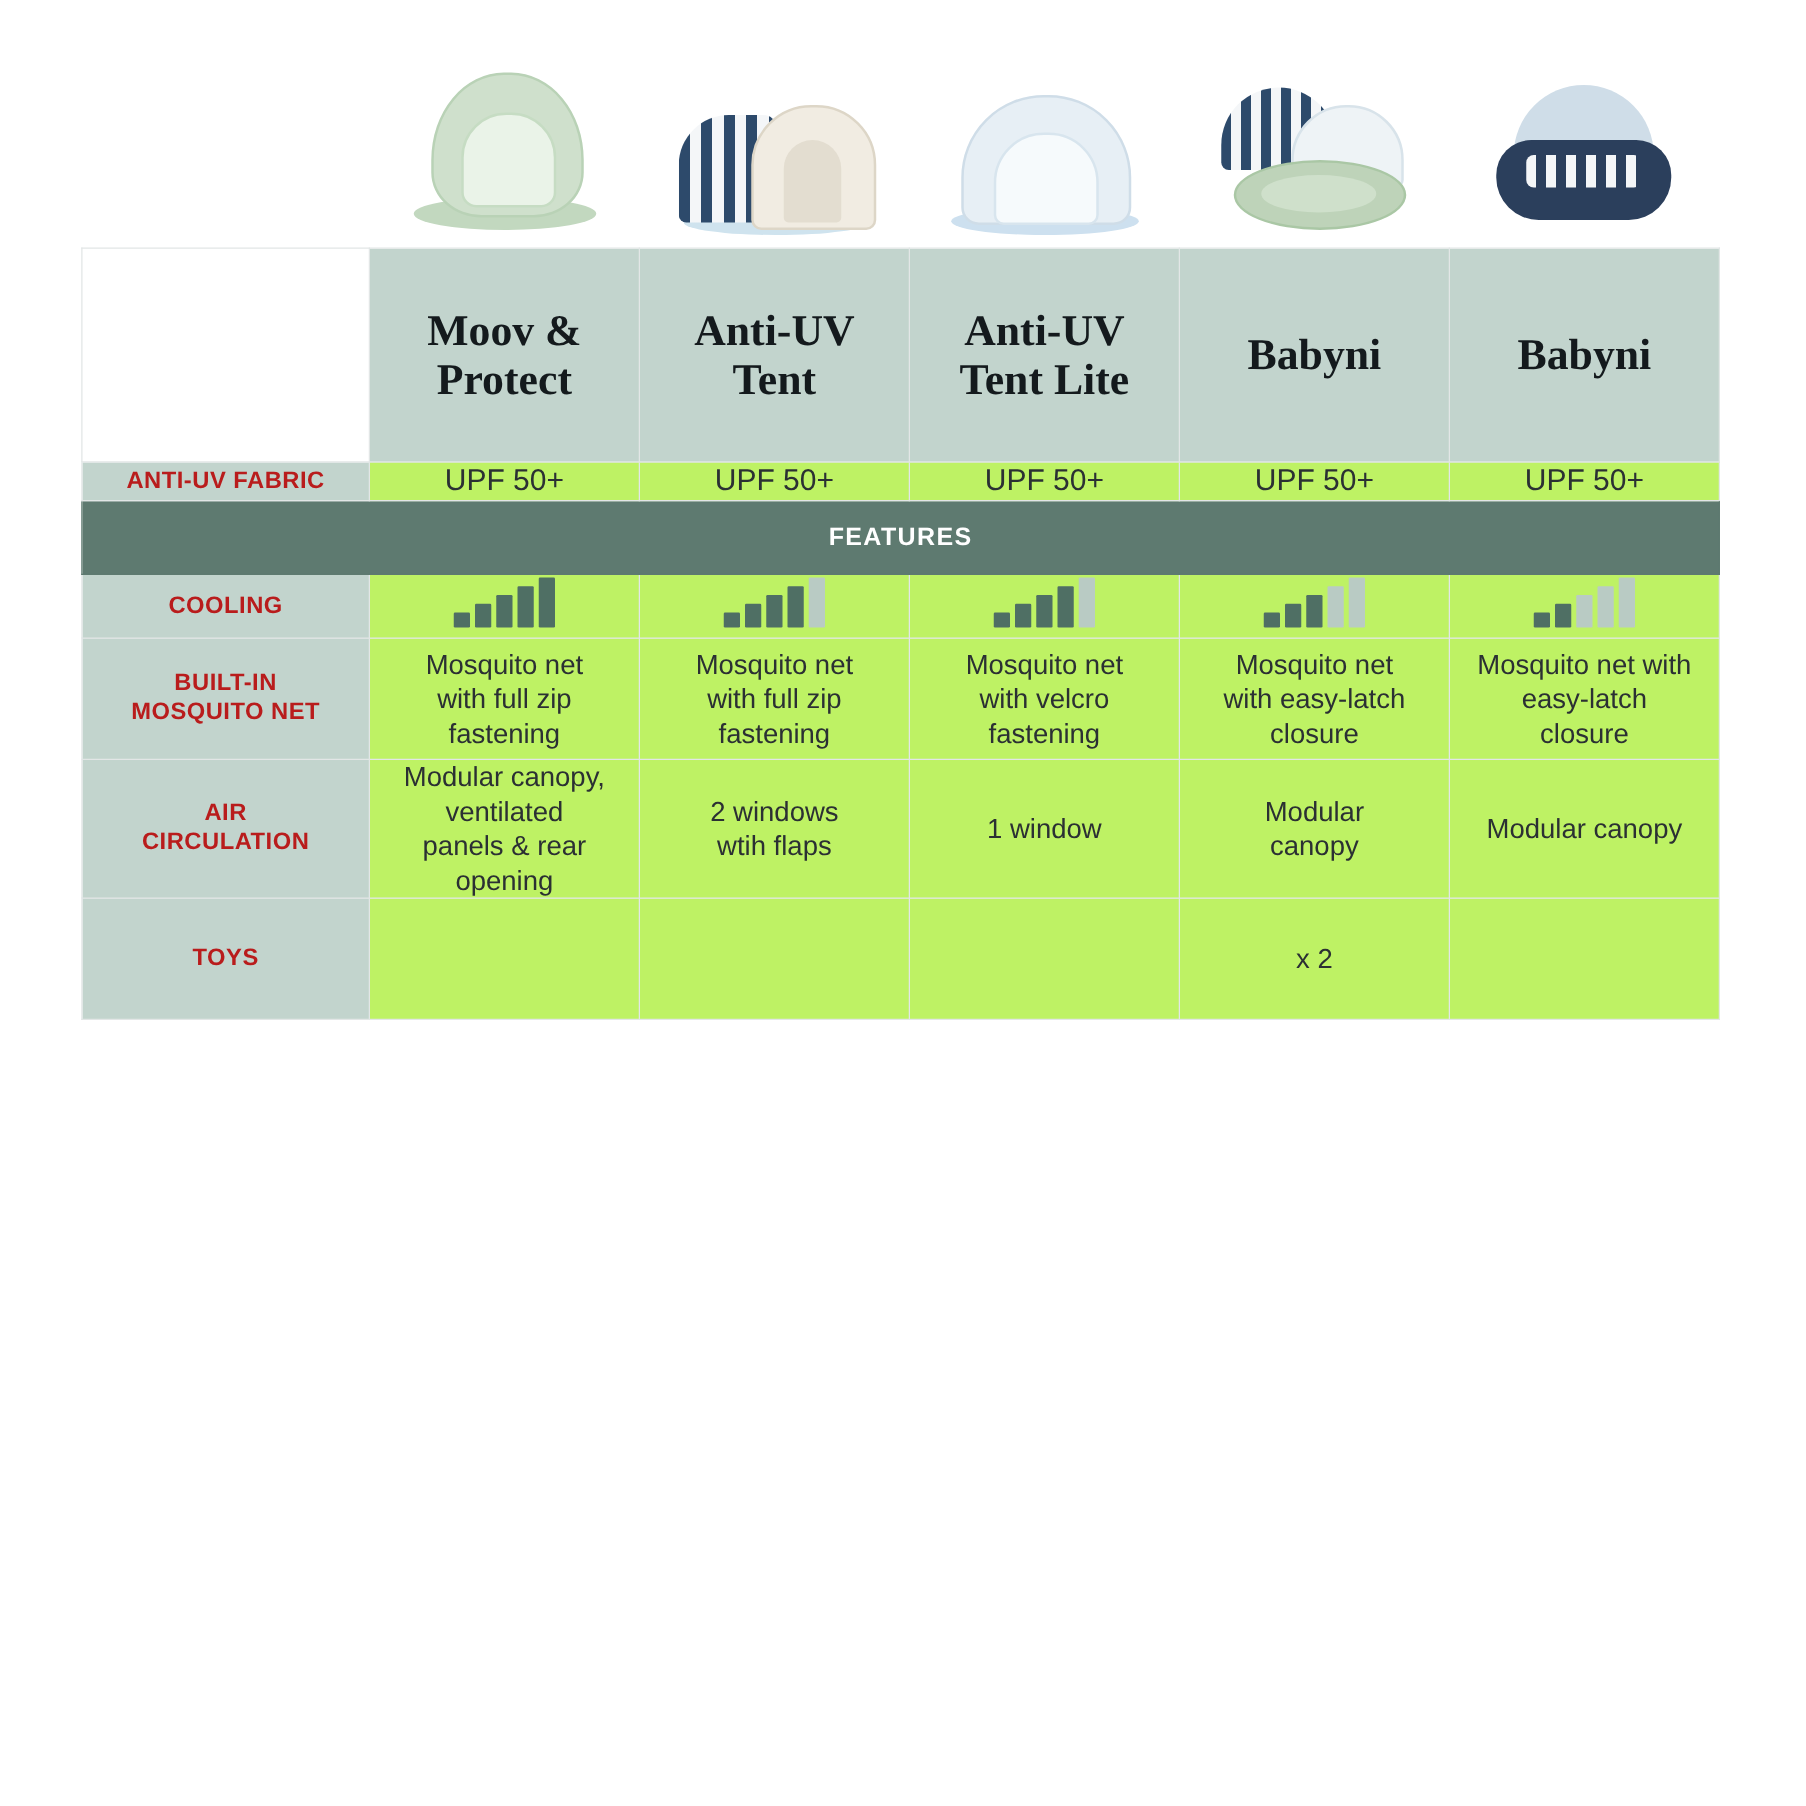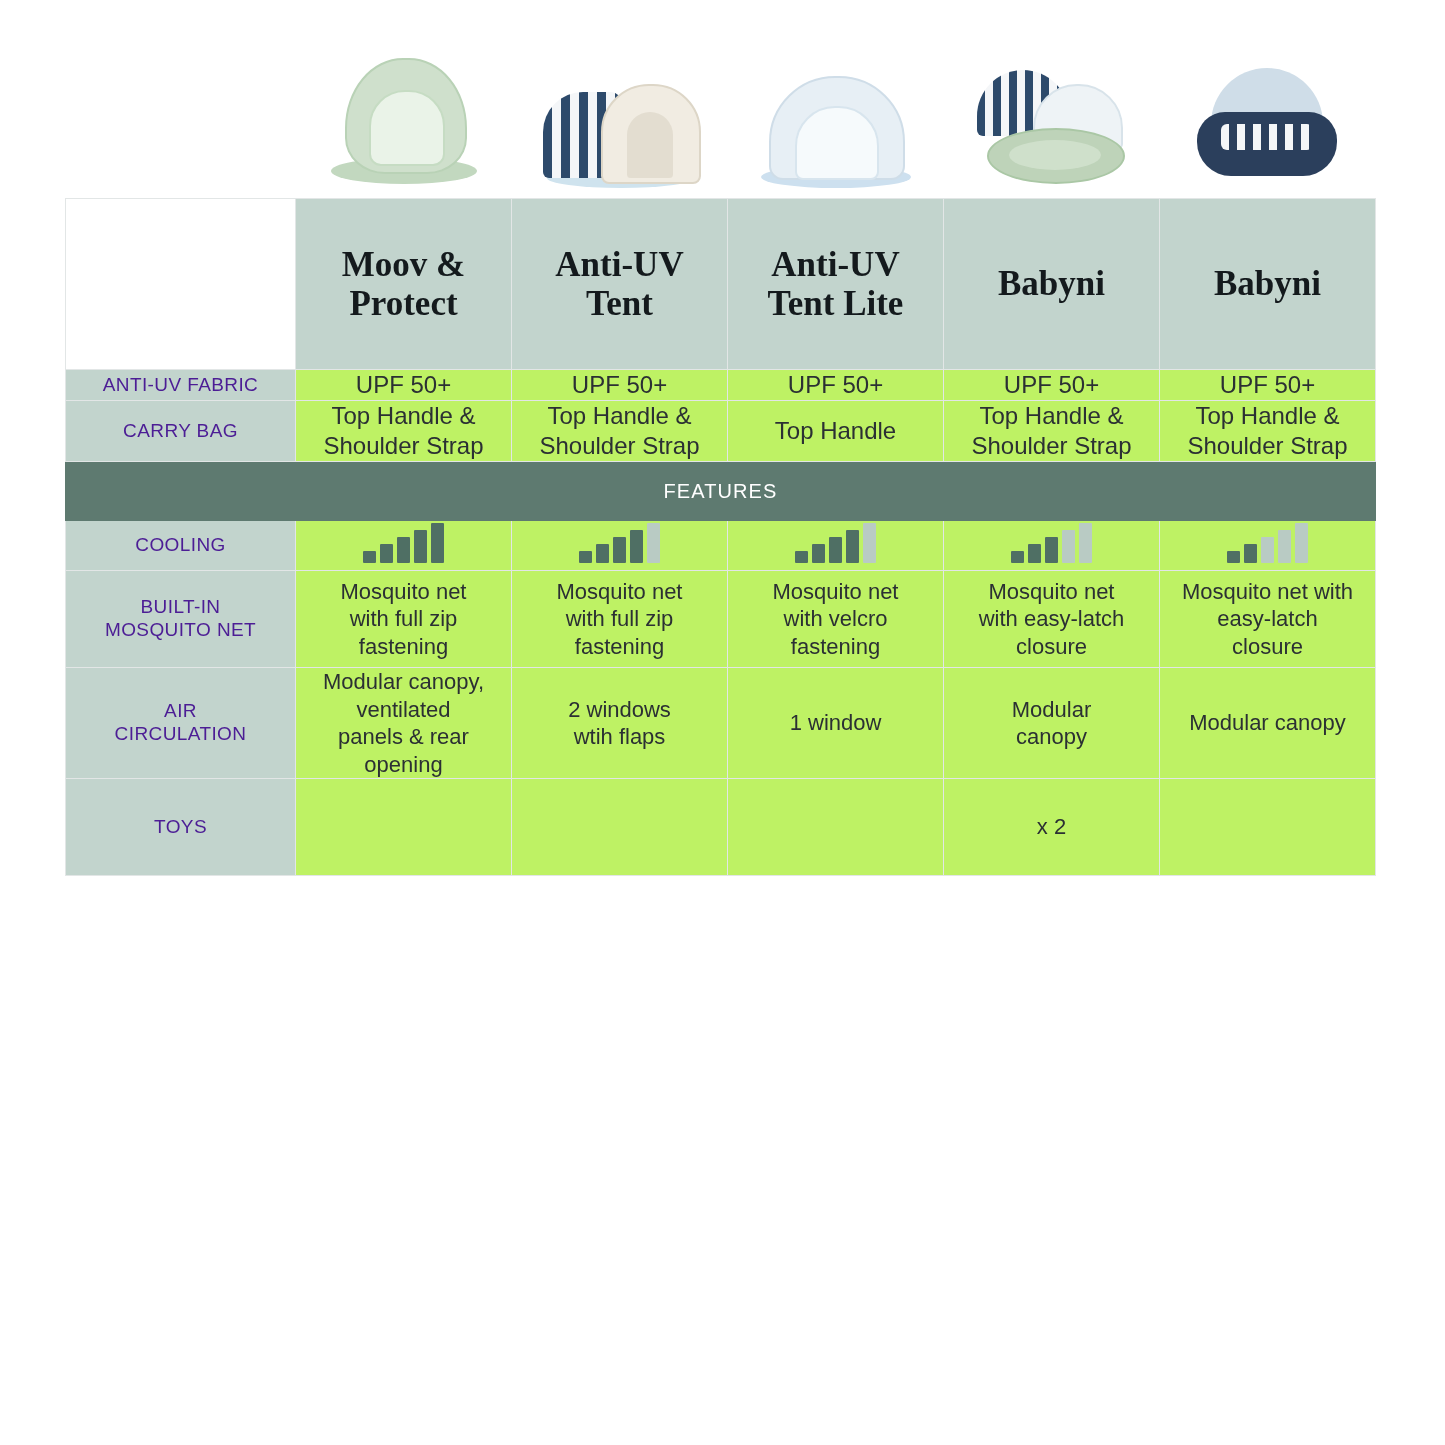--- a/index.html
+++ b/index.html
@@ -207,40 +207,40 @@
     border: 1px solid #ffffff;
     padding: 0 8px;
   }
   th.spacer-head {
     background: transparent;
     border: none;
   }
 
   td.rowlabel {
     background: #c2d4cd;
-    font-weight: normal;
+    font-weight: bold;
     font-size: 19px;
     letter-spacing: 0.4px;
-    color: #4c1d95;
+    color: #b91c1c;
     line-height: 1.2;
     padding: 10px 8px;
   }
   td.cell {
     background: #bef264;
     font-size: 24px;
     color: #2b3033;
     line-height: 1.25;
     padding: 12px 10px;
   }
   td.cell.small { font-size: 22px; }
 
   tr.section td {
     background: #5e7a70;
     color: #ffffff;
-    font-weight: normal;
+    font-weight: bold;
     font-size: 20px;
     letter-spacing: 1.1px;
     height: 58px;
     border: 1px solid #5e7a70;
   }
 
   .dot {
     display: inline-block;
     width: 20px;
     height: 20px;
@@ -340,28 +340,20 @@
 
       <tr>
         <td class="rowlabel">ANTI-UV FABRIC</td>
         <td class="cell">UPF 50+</td>
         <td class="cell">UPF 50+</td>
         <td class="cell">UPF 50+</td>
         <td class="cell">UPF 50+</td>
         <td class="cell">UPF 50+</td>
       </tr>
 
-      <tr>
-        <td class="rowlabel">CARRY BAG</td>
-        <td class="cell">Top Handle &amp;<br>Shoulder Strap</td>
-        <td class="cell">Top Handle &amp;<br>Shoulder Strap</td>
-        <td class="cell">Top Handle</td>
-        <td class="cell">Top Handle &amp;<br>Shoulder Strap</td>
-        <td class="cell">Top Handle &amp;<br>Shoulder Strap</td>
-      </tr>
 
 
       <tr class="section">
         <td colspan="6">FEATURES</td>
       </tr>
 
       <tr>
         <td class="rowlabel">COOLING</td>
         <td class="cell">
           <span class="bars">

